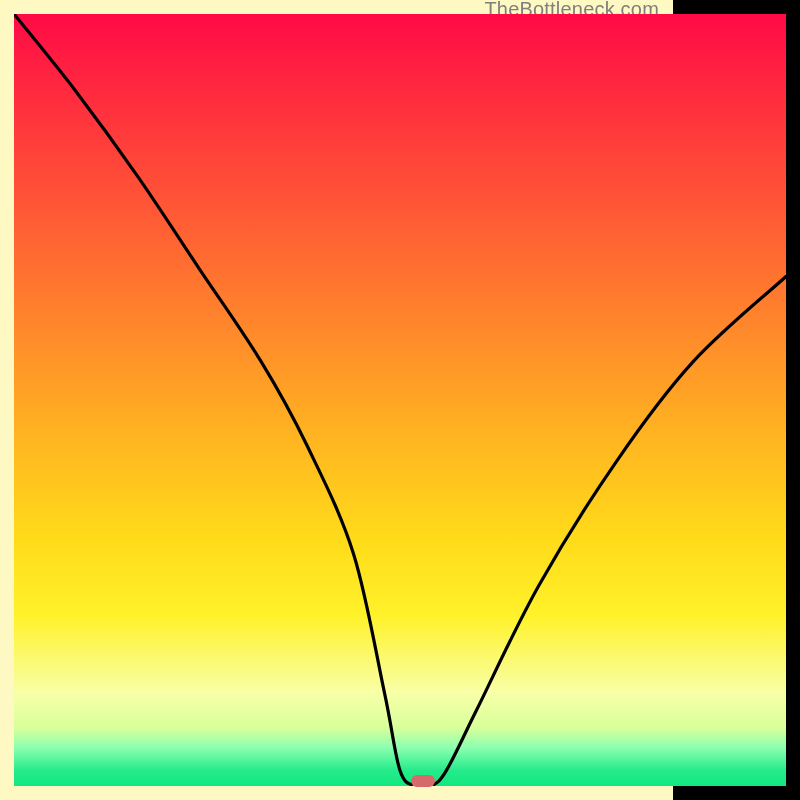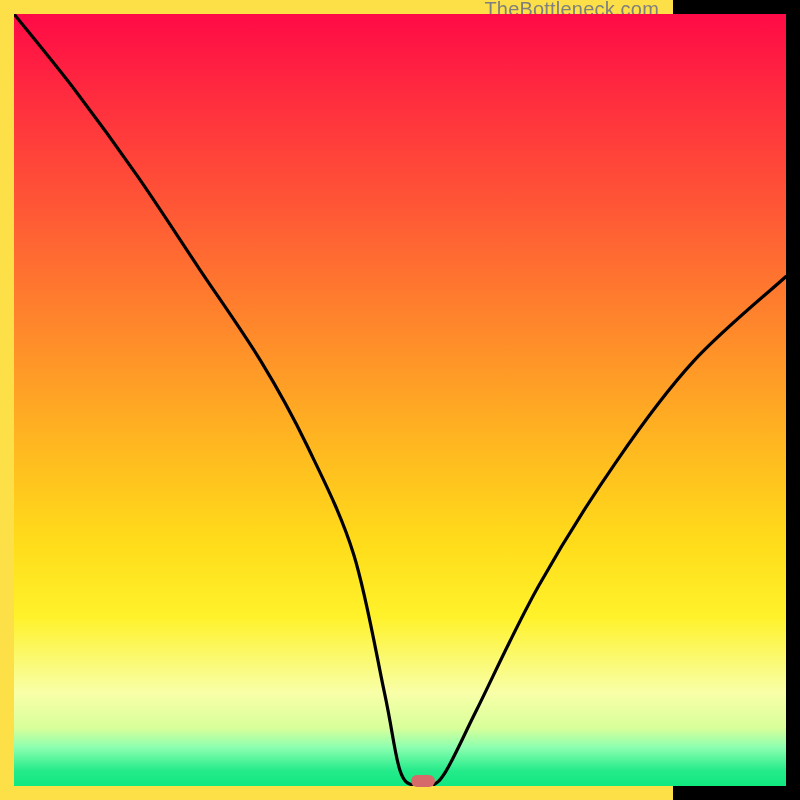--- a/index.html
+++ b/index.html
@@ -8,21 +8,21 @@
     width: 800px;
     height: 800px;
     background: #000000;
     font-family: Arial, Helvetica, sans-serif;
     overflow: hidden;
   }
   .chart-container {
     position: relative;
     width: 673px;
     height: 800px;
-    background: #fde047;
+    background: #fef9c3;
   }
   .plot-area {
     position: absolute;
     left: 14px;
     top: 14px;
     width: 772px;
     height: 772px;
     
     background: linear-gradient(
       to bottom,

